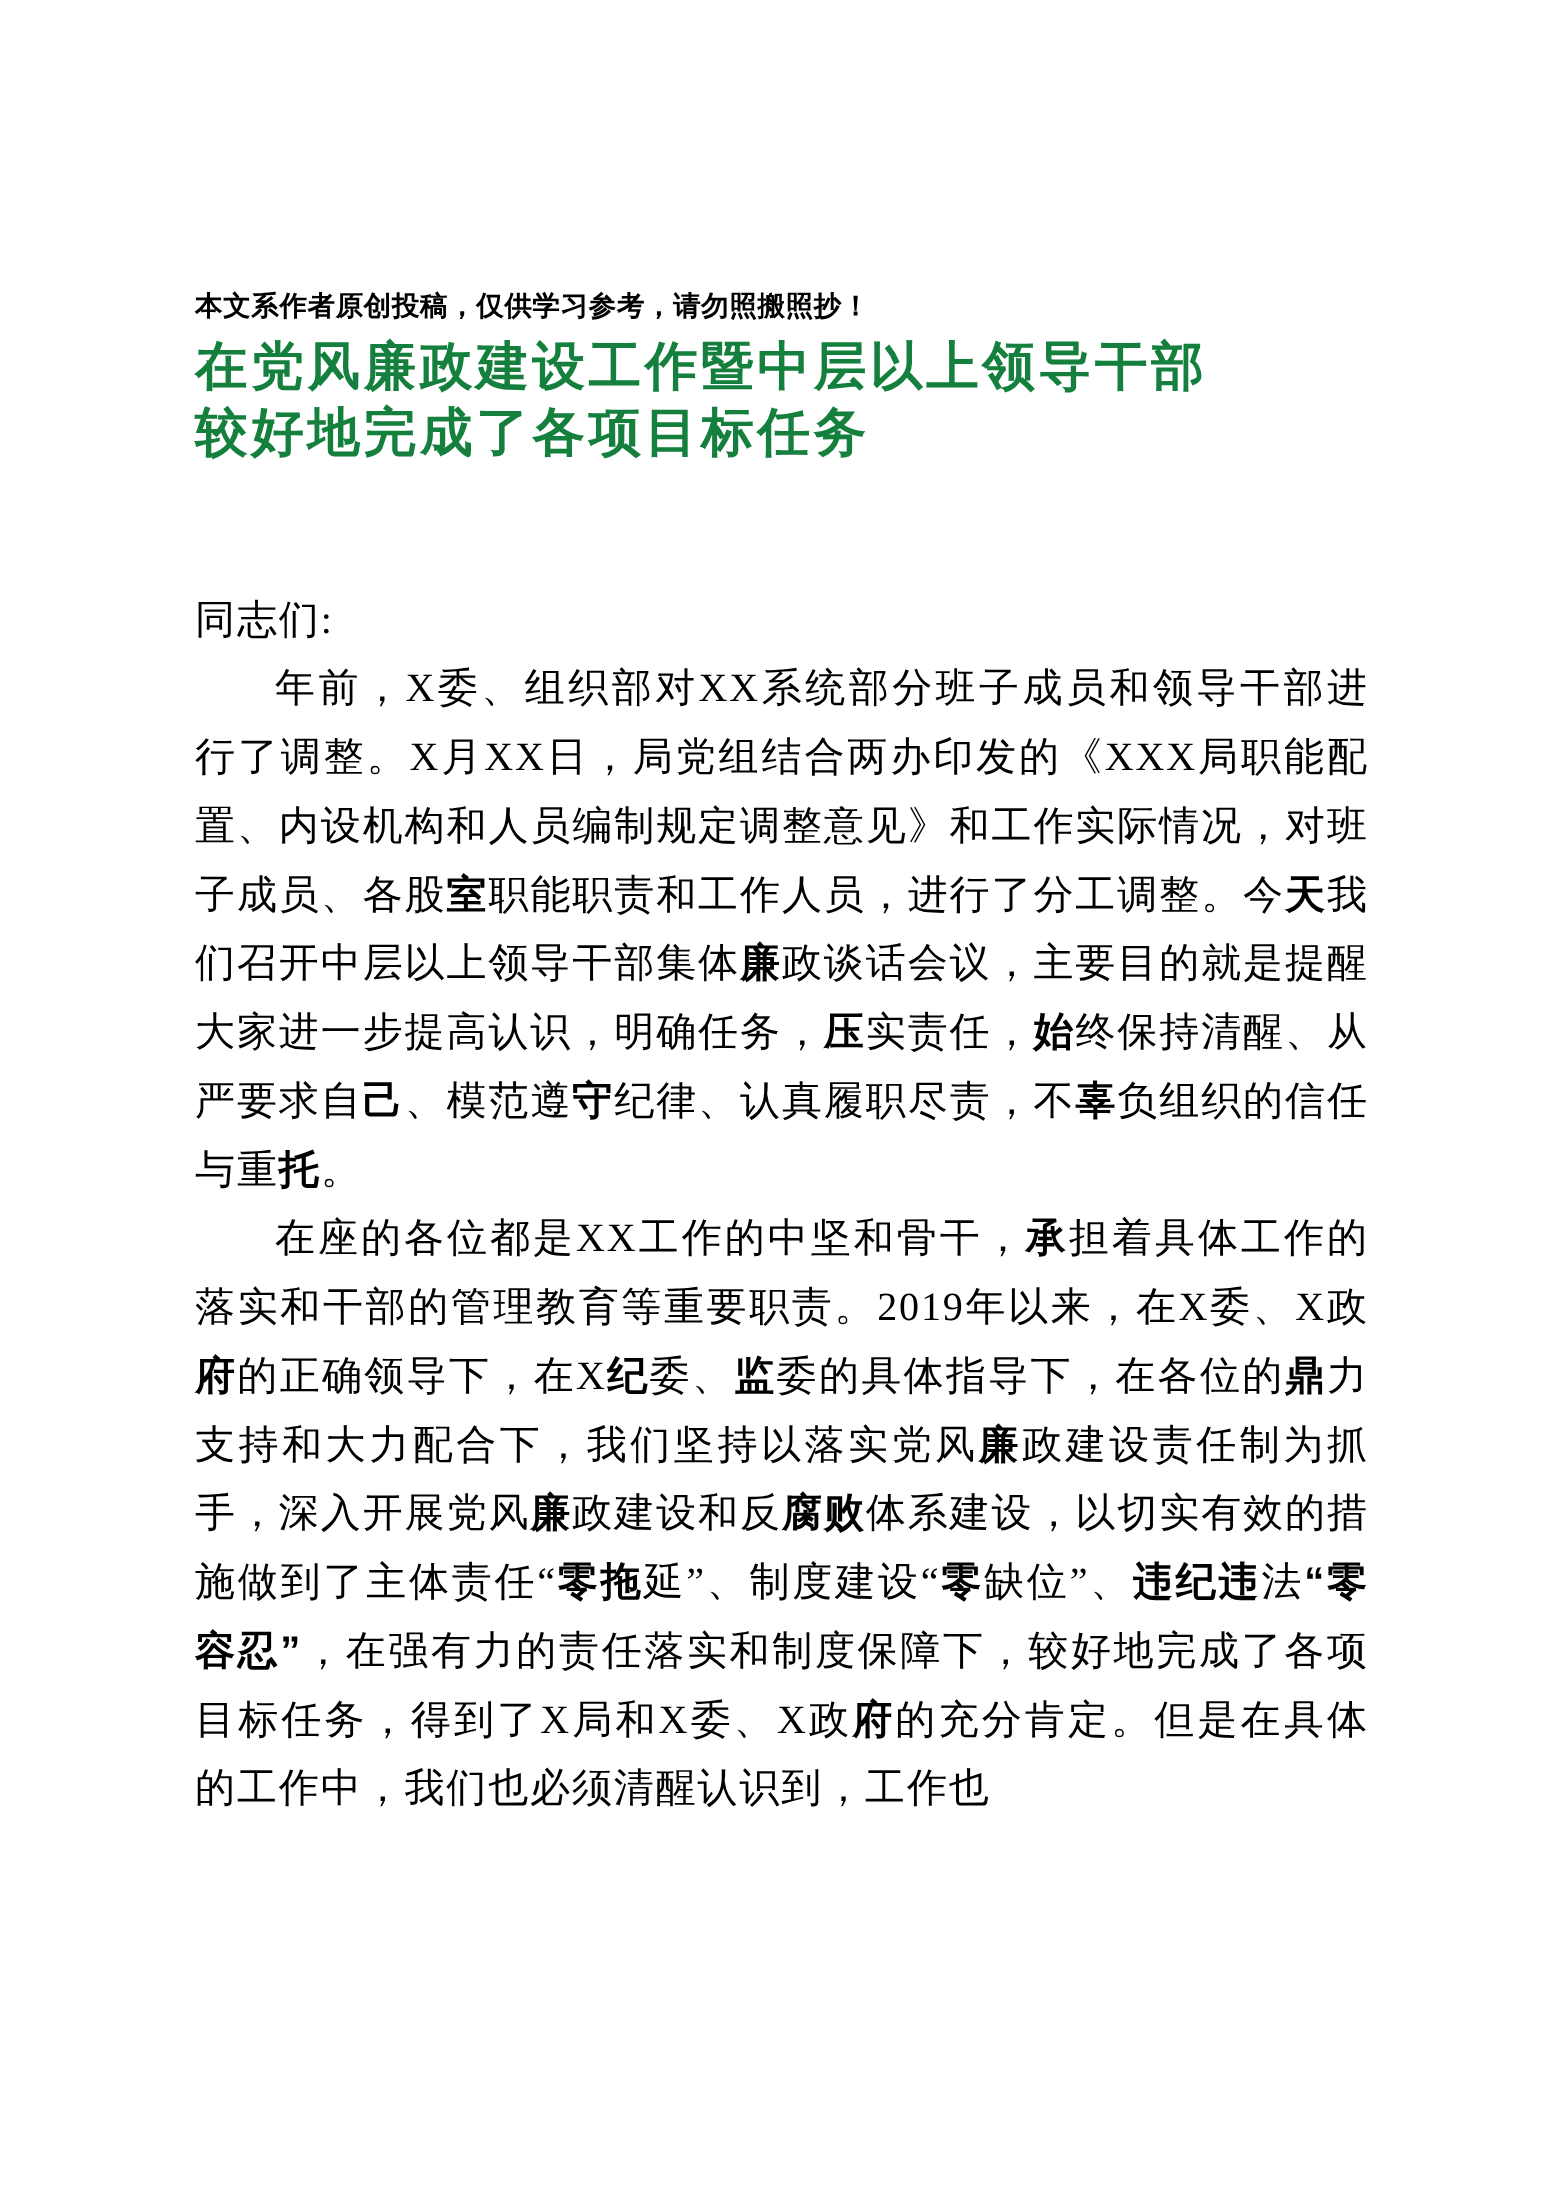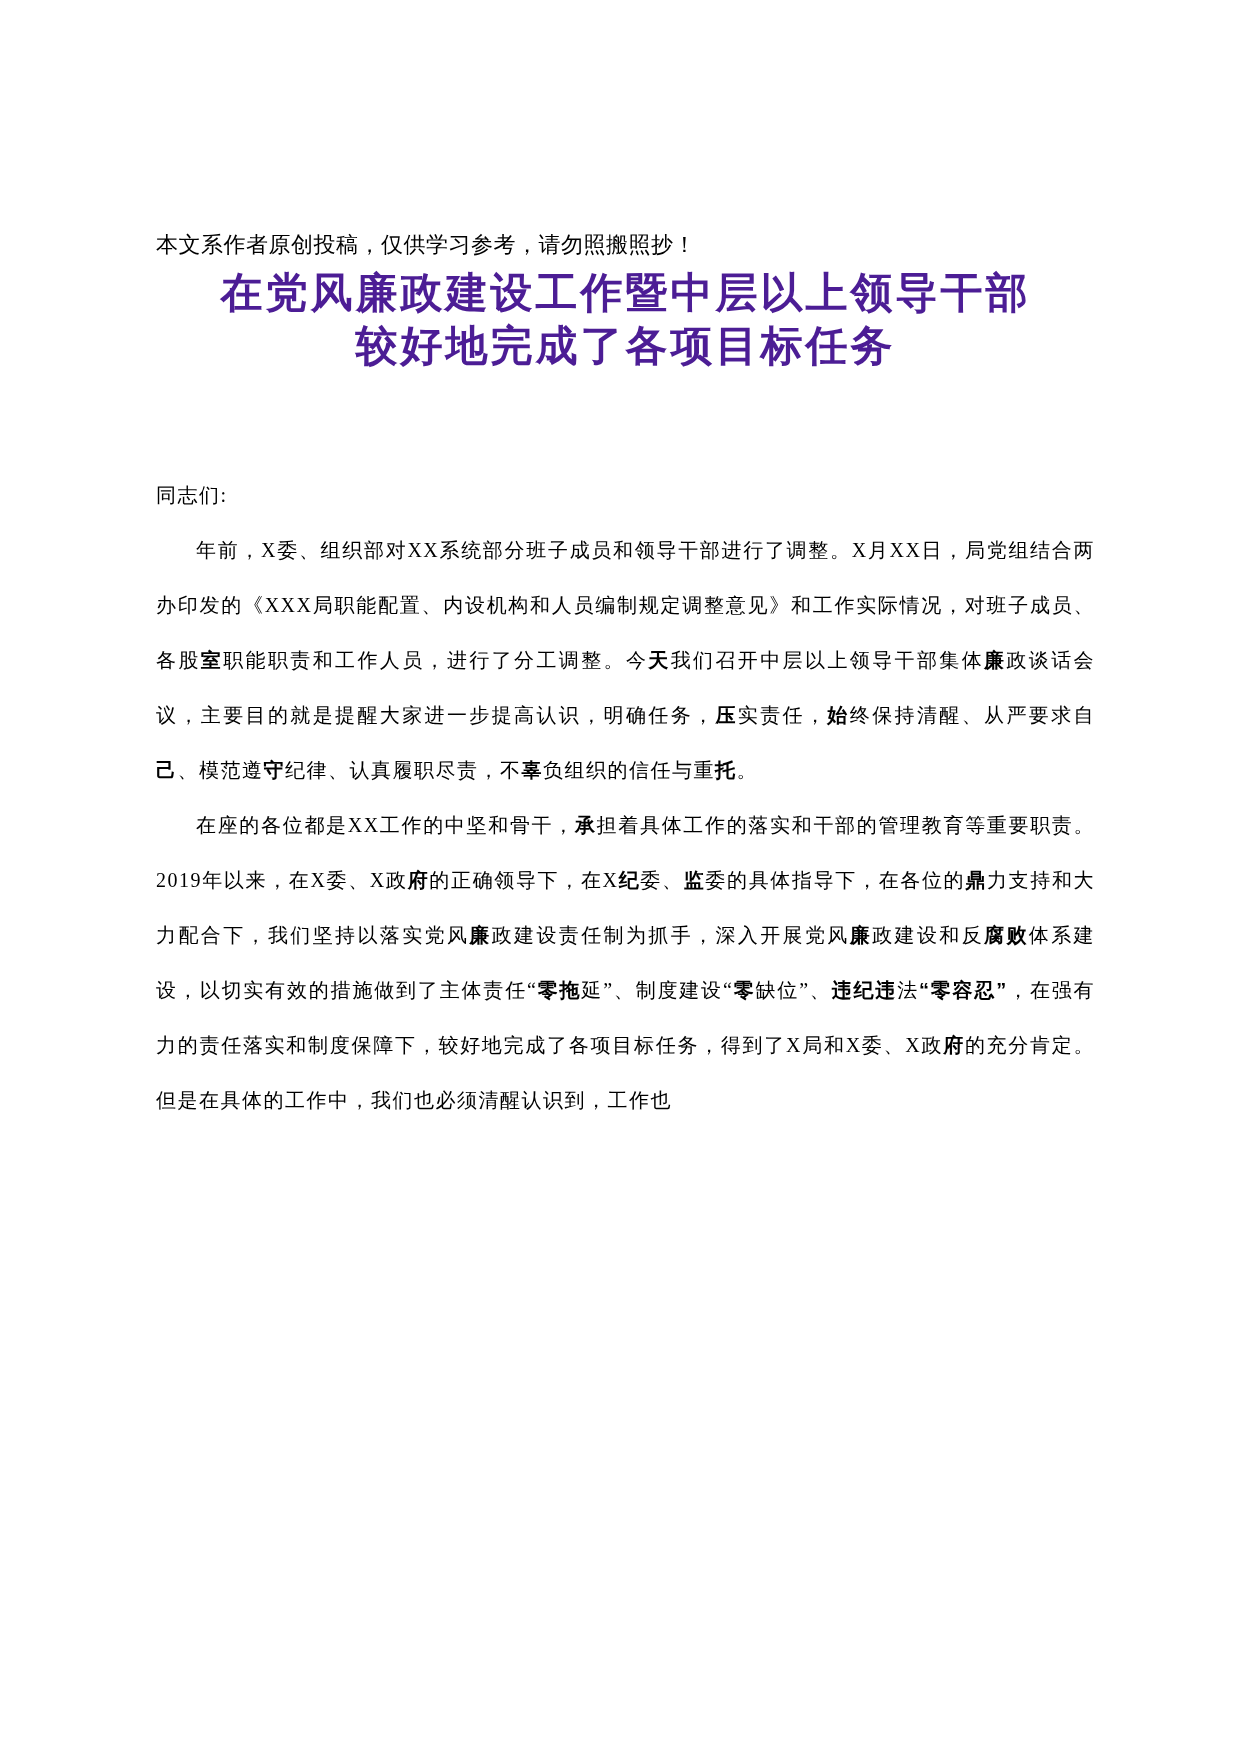--- a/index.html
+++ b/index.html
@@ -14,39 +14,39 @@
     background: #ffffff;
     color: #000000;
     overflow: hidden;
     box-sizing: border-box;
     padding: 230px 145px 0 156px;
     font-family: "Liberation Serif", "DejaVu Serif", serif;
   }
   .disclaimer {
     margin: 0;
     font-family: "Liberation Sans", "DejaVu Sans", sans-serif;
-    font-weight: normal;
+    font-weight: bold;
     font-size: 22px;
     line-height: 30px;
     letter-spacing: 0.5px;
     color: #000000;
   }
   .doc-title {
     margin: 6px 0 0 0;
-    text-align: center;
+    text-align: left;
     font-family: "Liberation Sans", "DejaVu Sans", sans-serif;
     font-weight: bold;
     font-size: 42px;
     line-height: 53px;
     letter-spacing: 3px;
-    color: #4c1d95;
+    color: #15803d;
   }
   .doc-body {
     margin-top: 96px;
-    font-size: 20px;
+    font-size: 32px;
     line-height: 55px;
     letter-spacing: 1.5px;
     text-align: justify;
     text-justify: inter-ideograph;
   }
   .doc-body p {
     margin: 0;
   }
   .para.indent {
     text-indent: 2em;

